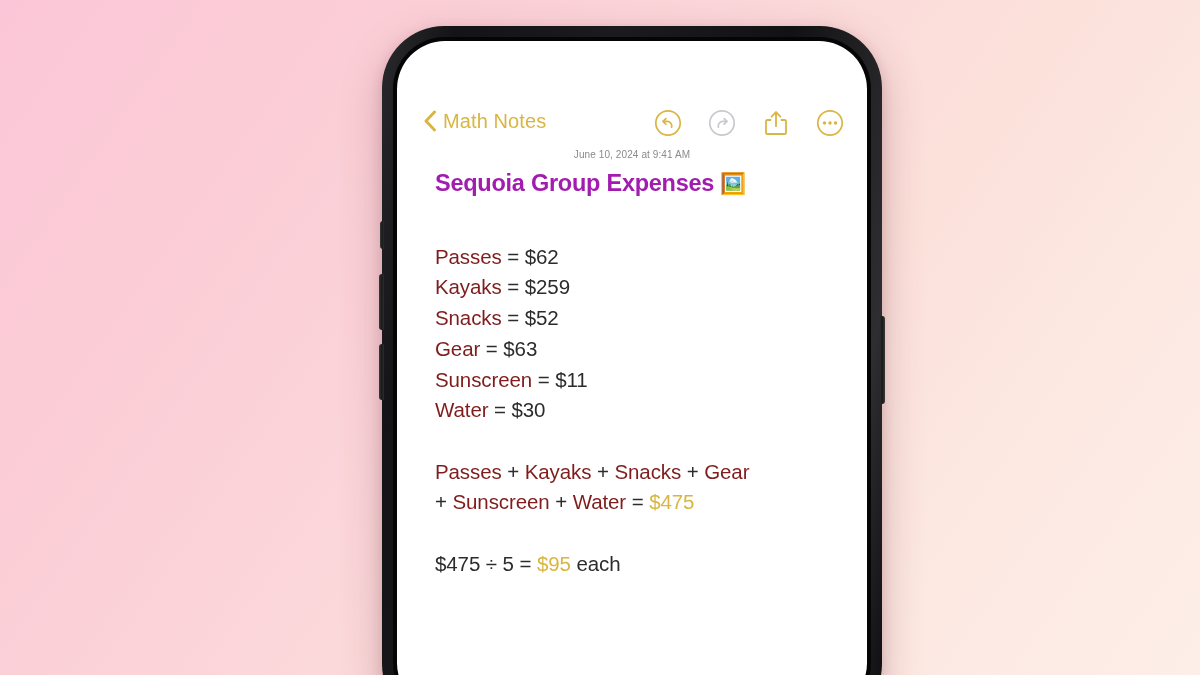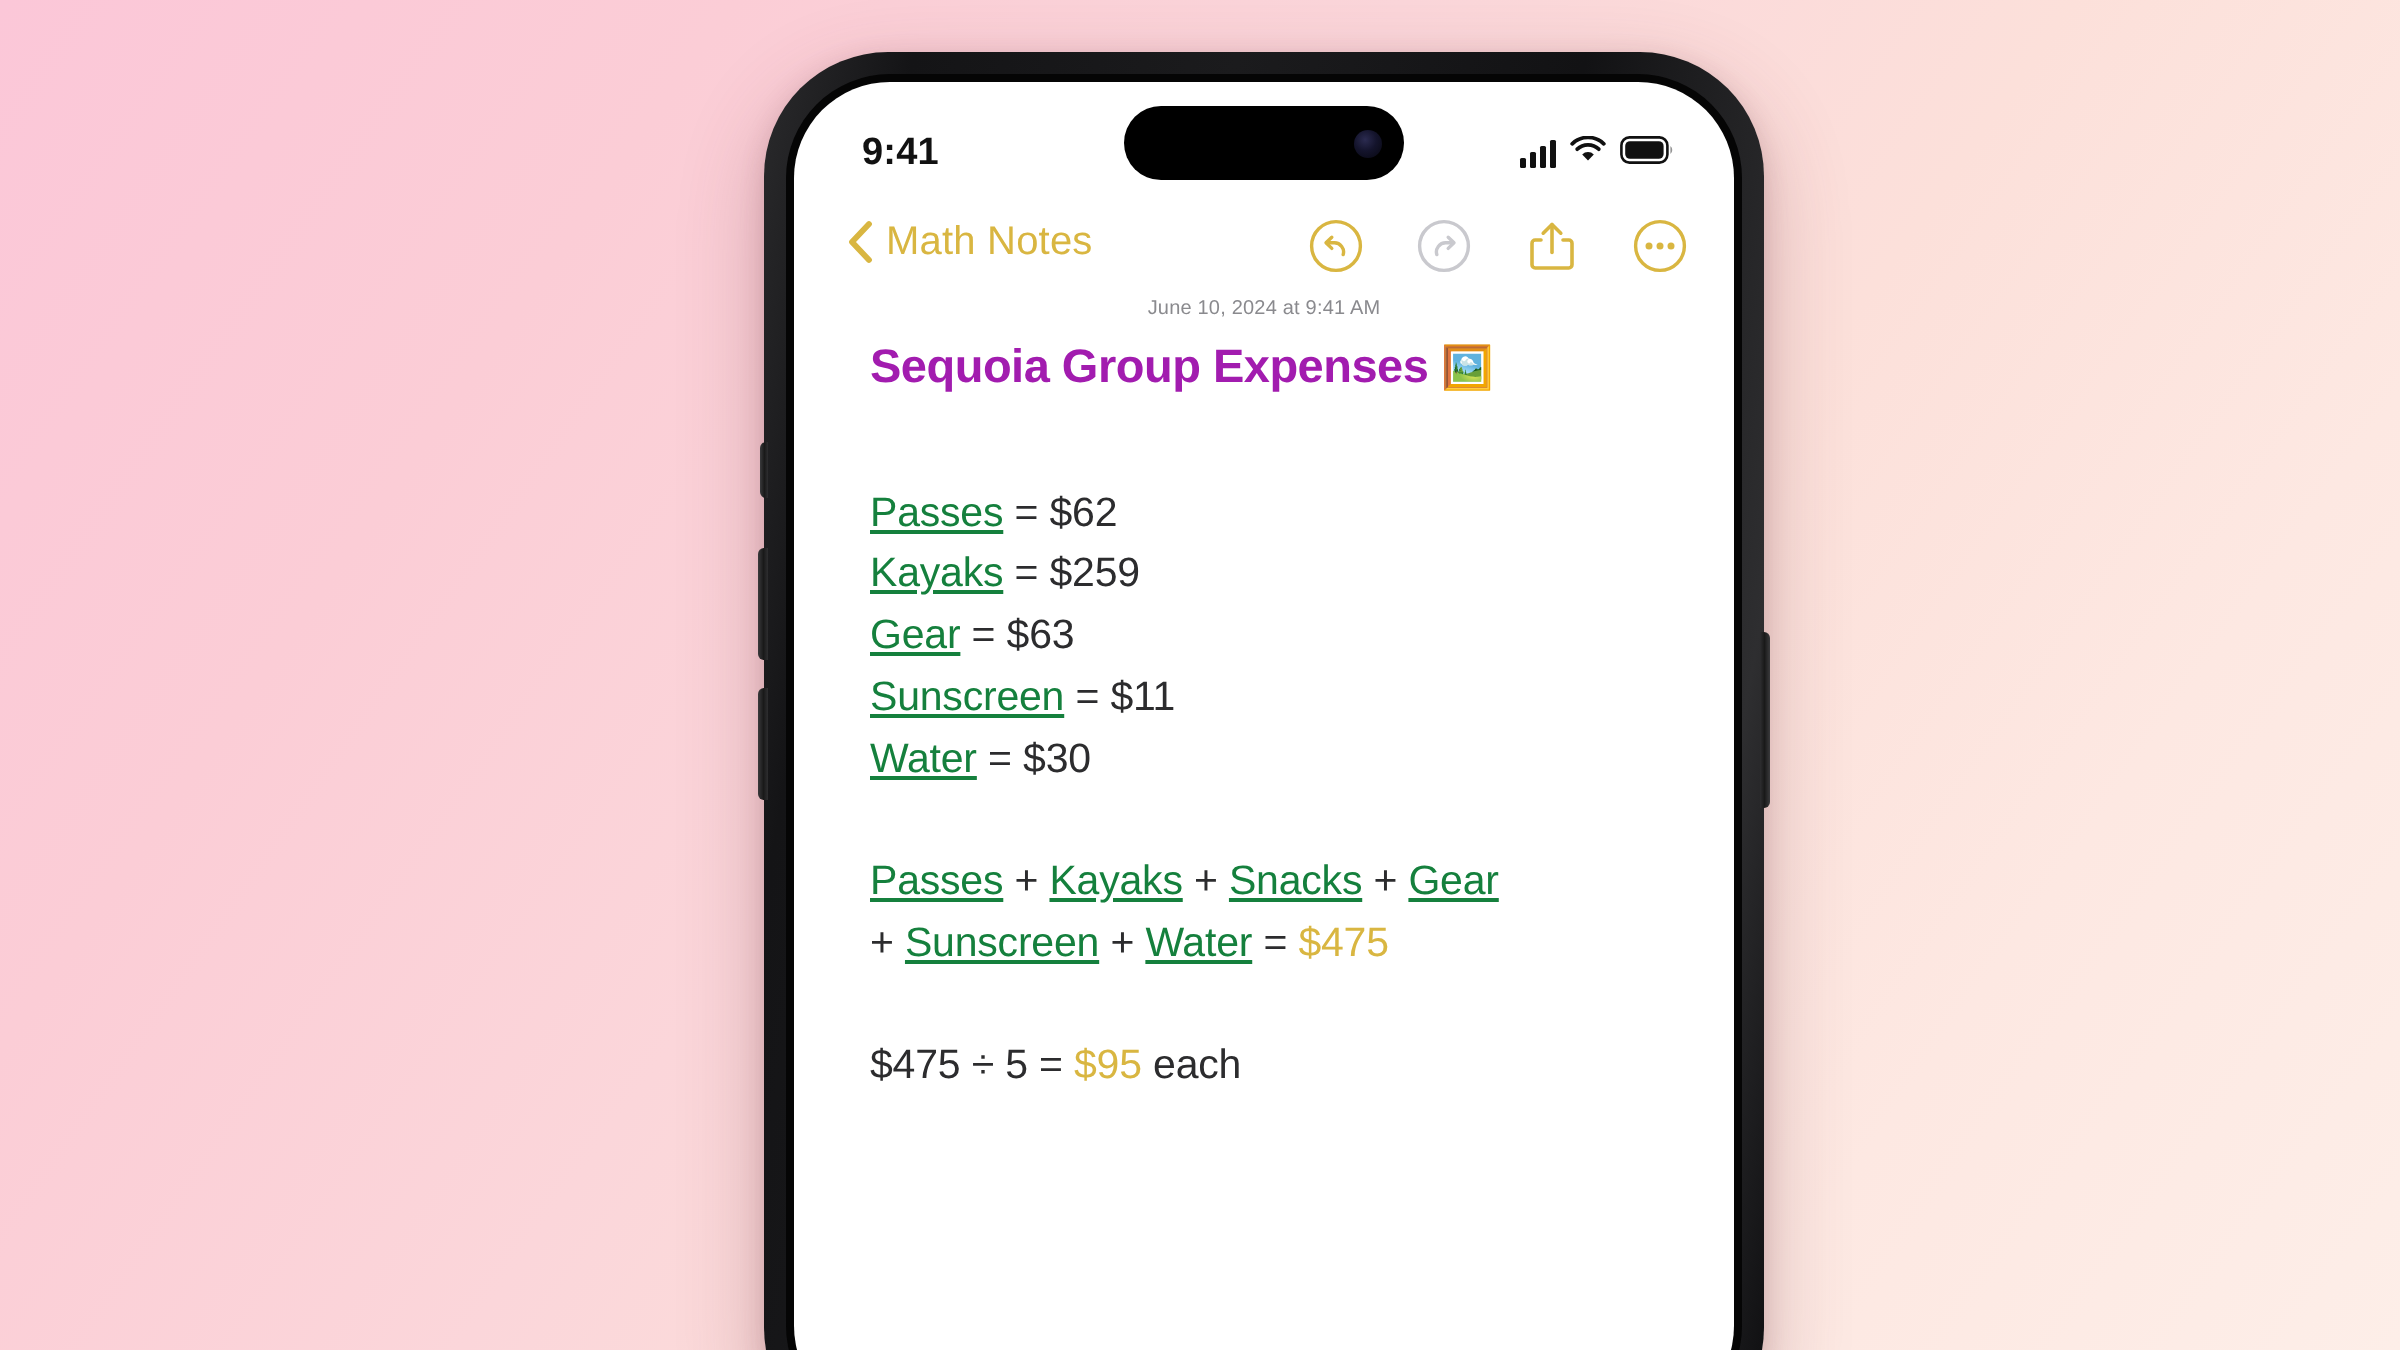--- a/index.html
+++ b/index.html
@@ -76,66 +76,38 @@
     margin-top:2px; margin-bottom:10px; letter-spacing:.1px;
   }
   #note-title {
     font-size:23.5px; font-weight:700; color:#a21caf;
     letter-spacing:-.25px; margin-left:12px; margin-bottom:14px;
   }
   #note-title .emoji { font-size:21px; }
   #note-lines { margin-left:12px; }
   .note-line { font-size:20.5px; line-height:30.7px; color:#2c2c2e; letter-spacing:-.1px; white-space:normal; }
   .note-line.spacer { height:30.7px; }
-  .var { color:#15803d;text-decoration:underline; }
+  .var { color:#7f1d1d; }
   .op { color:#2c2c2e; }
   .val { color:#2c2c2e; }
   .result { color:#d9b641; }
   .wrap-line { max-width:330px; }
 </style>
 </head>
 <body>
 
 <div id="phone-device">
   <div class="side-btn" id="silent-switch"></div>
   <div class="side-btn" id="volume-up-button"></div>
   <div class="side-btn" id="volume-down-button"></div>
   <div class="side-btn" id="power-button"></div>
 
   <div id="phone-bezel">
   <div id="phone-screen">
 
-    <div id="status-bar">
-      <div id="status-time">9:41</div>
-      <div id="status-icons">
-        <span id="cellular-icon">
-          <i style="height:5px"></i>
-              <i style="height:8px"></i>
-              <i style="height:11px"></i>
-              <i style="height:14px"></i>
-        </span>
-        <span>
-          <svg width="18" height="14" viewBox="0 0 18 14">
-            <path d="M9 12.3 L6.1 9.2 a4.2 4.2 0 0 1 5.8 0 Z" fill="#111"></path>
-            <path d="M3.6 6.6 a7.8 7.8 0 0 1 10.8 0" stroke="#111" stroke-width="1.9" fill="none" stroke-linecap="round"></path>
-            <path d="M1.1 3.9 a11.4 11.4 0 0 1 15.8 0" stroke="#111" stroke-width="1.9" fill="none" stroke-linecap="round"></path>
-          </svg>
-        </span>
-        <span>
-          <svg width="27" height="14" viewBox="0 0 27 14">
-            <rect x="0.7" y="0.7" width="23" height="12.6" rx="4" ry="4" fill="none" stroke="#111" stroke-width="1.3"></rect>
-            <rect x="2.6" y="2.6" width="19.2" height="8.8" rx="2.4" ry="2.4" fill="#111"></rect>
-            <path d="M25.2 5 a2.6 2.6 0 0 1 0 4 Z" fill="#111" opacity=".45"></path>
-          </svg>
-        </span>
-      </div>
-      <div id="dynamic-island">
-        <div id="camera-lens"></div>
-      </div>
-    </div>
 
     <div id="nav-bar">
       <div id="back-button">
         <span id="back-chevron-icon">
           <svg width="14" height="22" viewBox="0 0 14 22">
             <path d="M11.5 2 L3 11 L11.5 20" stroke="#d9b641" stroke-width="2.9" fill="none" stroke-linecap="round" stroke-linejoin="round"></path>
           </svg>
         </span>
         <span id="back-label">Math Notes</span>
       </div>
@@ -189,20 +161,25 @@
           <span class="var">Passes</span>
           <span class="op">=</span>
           <span class="val">$62</span>
         </div>
         <div class="note-line">
           <span class="var">Kayaks</span>
           <span class="op">=</span>
           <span class="val">$259</span>
         </div>
         <div class="note-line">
+          <span class="var">Snacks</span>
+          <span class="op">=</span>
+          <span class="val">$52</span>
+        </div>
+        <div class="note-line">
           <span class="var">Gear</span>
           <span class="op">=</span>
           <span class="val">$63</span>
         </div>
         <div class="note-line">
           <span class="var">Sunscreen</span>
           <span class="op">=</span>
           <span class="val">$11</span>
         </div>
         <div class="note-line">

